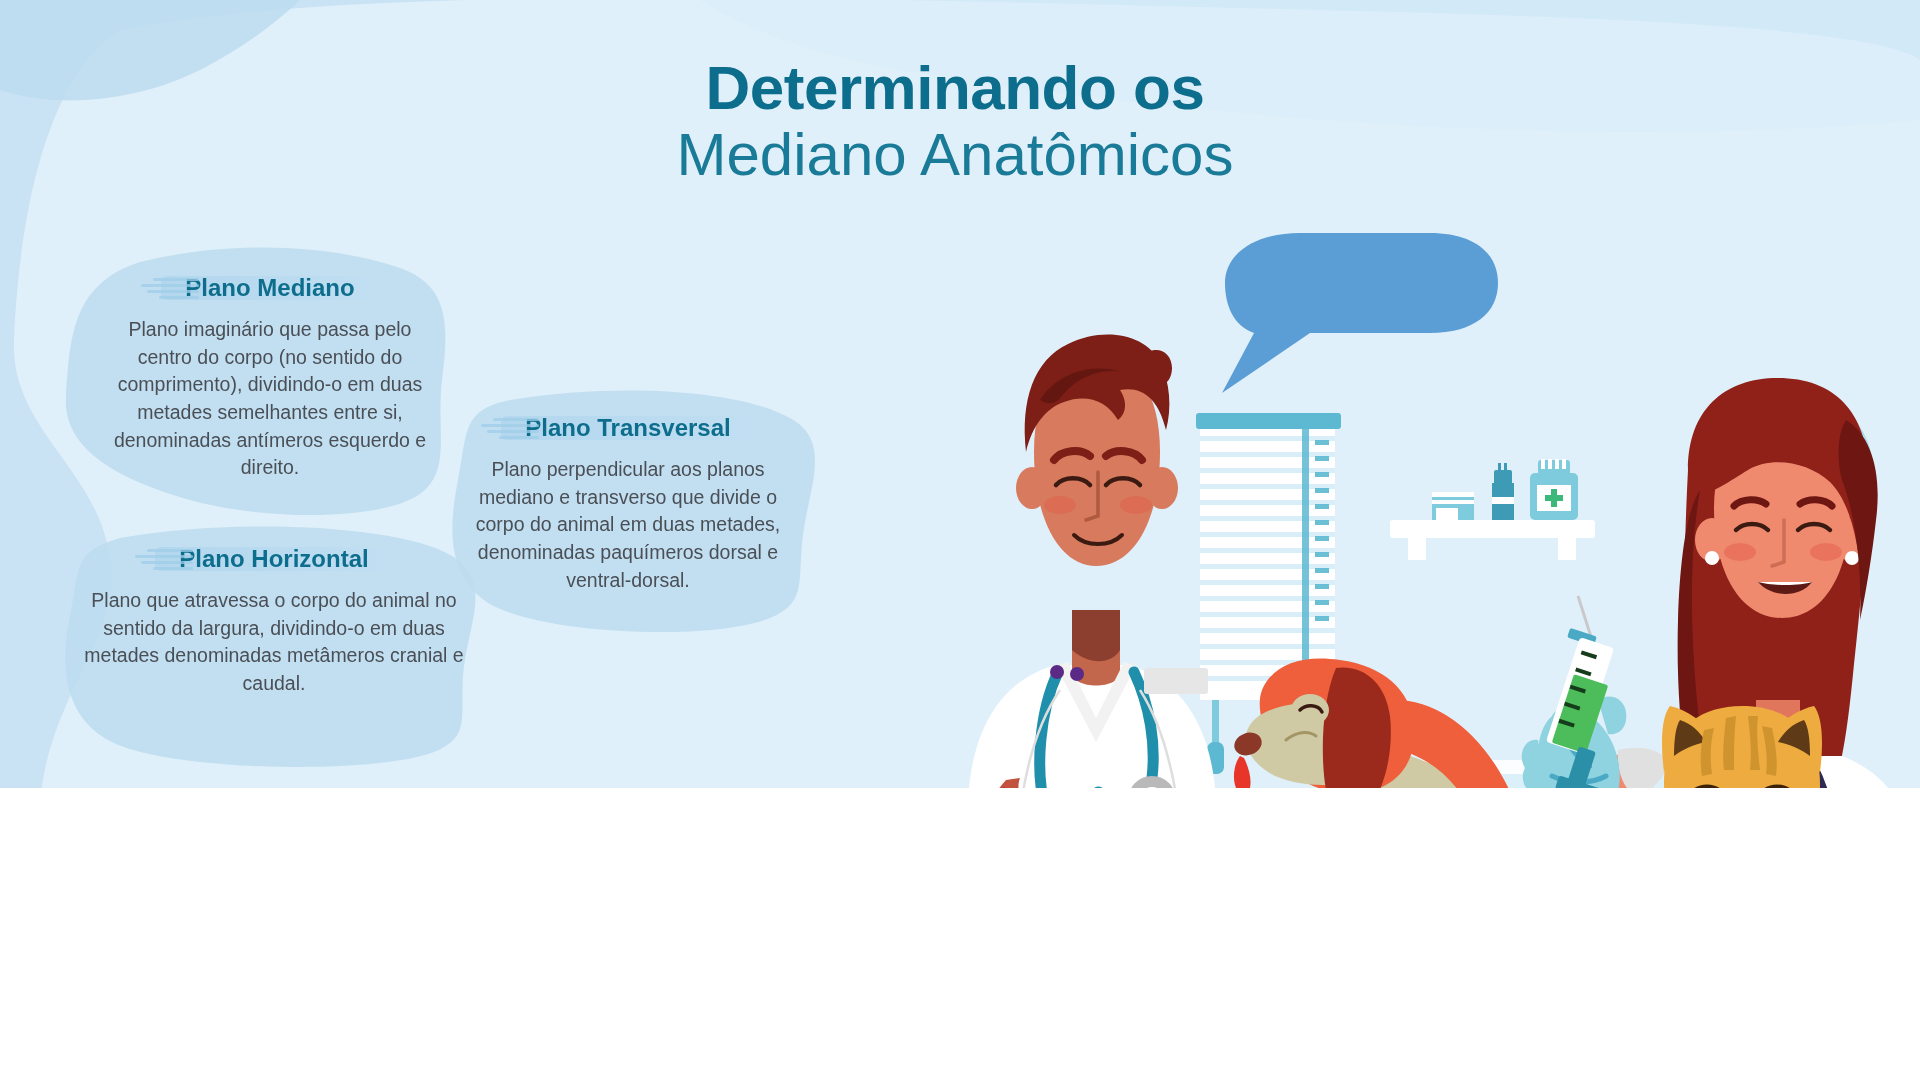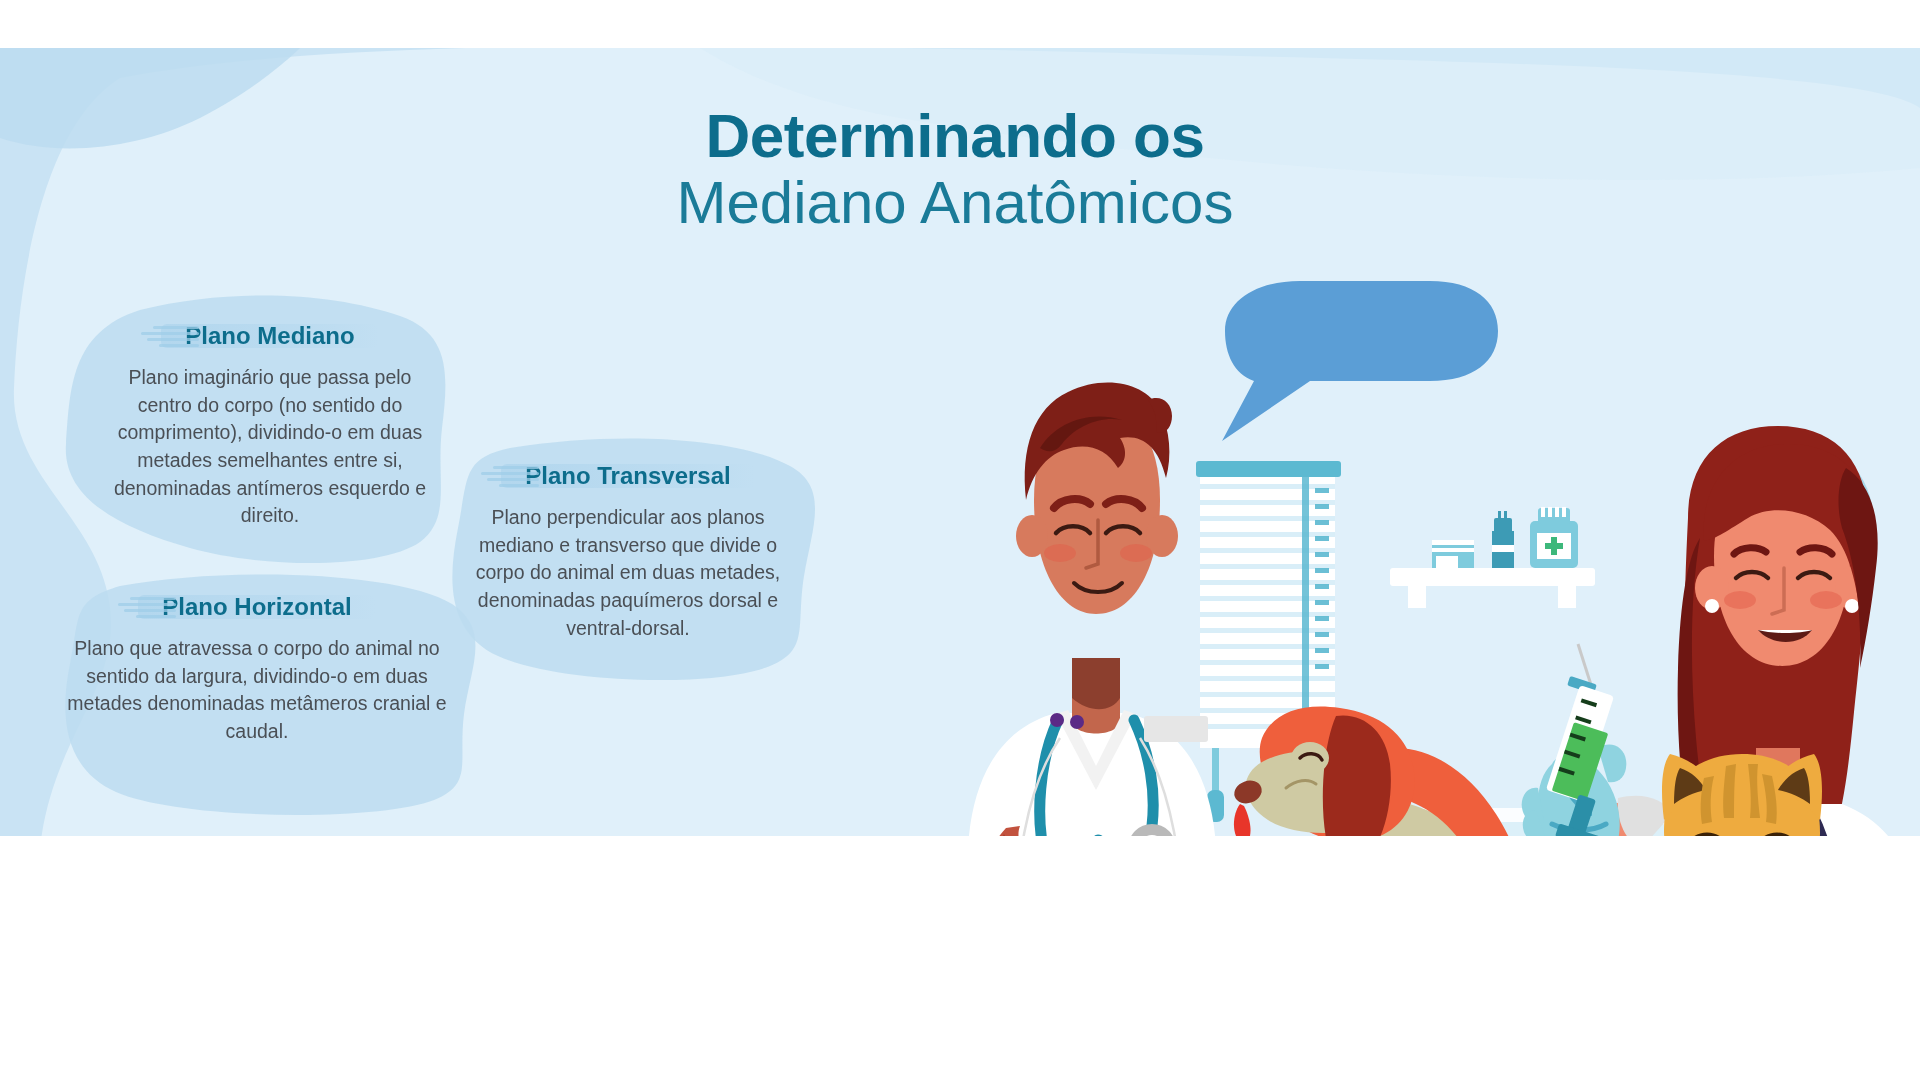--- a/index.html
+++ b/index.html
@@ -6,21 +6,20 @@
   html, body {
     width:1920px; height:1080px;
     overflow:hidden;
     font-family:"Liberation Sans", sans-serif;
   }
   #stage {
     position:relative;
     width:1920px; height:788px;
     background:#c9e3f4;
     overflow:hidden;
-    margin-top:48px;
   }
   .layer { position:absolute; top:0; left:0; width:1920px; height:1080px; }
   svg.layer { display:block; }
 
   
   #title-block {
     position:absolute; left:430px; top:55px; width:1050px;
     text-align:center; z-index:40;
   }
   #title-line1 {
@@ -39,21 +38,21 @@
     position:relative; display:inline-block;
     padding:2px 14px; margin-bottom:12px;
     white-space:nowrap;
   }
   .card-body {
     font-size:19.5px; color:#4a4f55; line-height:1.42;
     font-weight:400;
   }
   #card-mediano { left:100px; top:272px; width:340px; }
   #card-transversal { left:455px; top:412px; width:346px; }
-  #card-horizontal { left:47px; top:543px; width:420px; }
+  #card-horizontal { left:64px; top:543px; width:420px; }
 
   
   .speedlines {
     position:absolute; left:-34px; top:6px; width:62px; height:26px;
     pointer-events:none;
   }
   .speedlines i {
     display:block; height:3px; background:#9fcde8; opacity:.75;
     border-radius:2px; margin-bottom:3px;
   }

